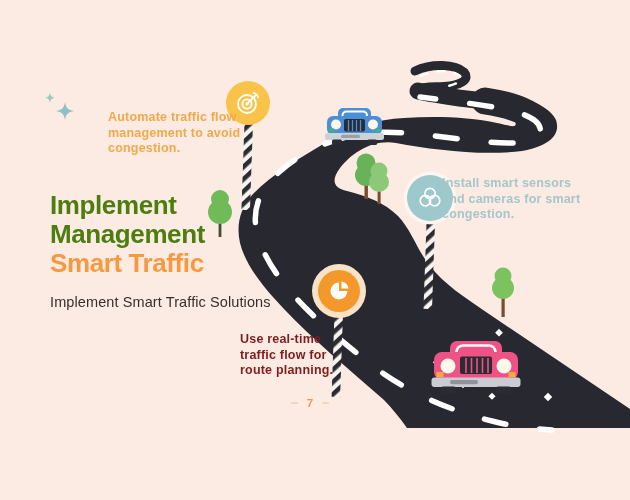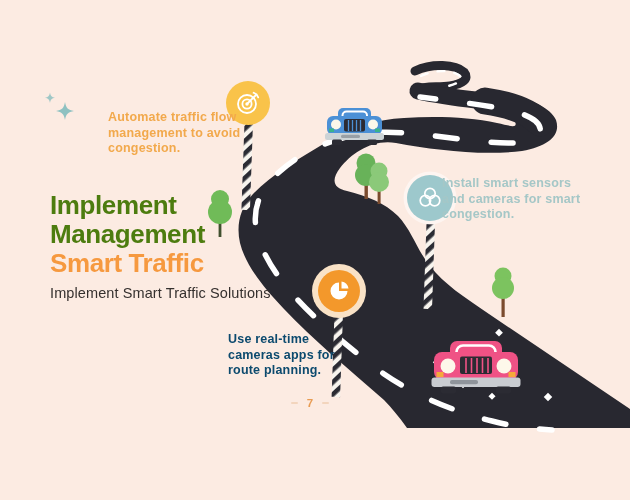--- a/index.html
+++ b/index.html
@@ -7,26 +7,26 @@
   .slide{
     position:relative; width:630px; height:500px; overflow:hidden;
     background:#fcebe2;
   }
   .art{position:absolute; left:0; top:0; width:630px; height:500px; display:block;}
 
   .note{position:absolute; font-weight:700; font-size:12.5px; letter-spacing:.2px;}
   .note span{display:block; line-height:15.5px;}
   .note-automate{left:108px; top:110px; color:#f2a94c;}
   .note-sensors{left:442px; top:176px; color:#a5c7c7;}
-  .note-apps{left:228px; top:332px; color:#0c4a6e;}
+  .note-apps{left:240px; top:332px; color:#7f1d1d;}
 
   .title-block{position:absolute; left:50px; top:191px; width:260px;}
   .title-line{font-weight:700; font-size:26px; line-height:29px; letter-spacing:-0.4px; color:#4d7c0f;}
   .title-line.accent{color:#f6993f;}
-  .subtitle{margin-top:7px; font-weight:400; font-size:14.5px; letter-spacing:.1px; color:#35302e;}
+  .subtitle{margin-top:16px; font-weight:400; font-size:14.5px; letter-spacing:.1px; color:#35302e;}
 
   .pagenum{position:absolute; left:275px; top:397px; width:70px; text-align:center;
            font-weight:700; font-size:11.5px; color:#e89c53;}
   .pagenum .pdash{display:inline-block; width:7px; height:2px; background:#f3d5bd;
                   vertical-align:middle; margin:0 9px 2px 9px; border-radius:1px;}
   .pagenum .pnum{display:inline-block;}
 </style>
 </head>
 <body>
 
@@ -204,21 +204,21 @@
   </div>
 
   <div class="note note-sensors">
     <span>Install smart sensors</span>
     <span>and cameras for smart</span>
     <span>congestion.</span>
   </div>
 
   <div class="note note-apps">
     <span>Use real-time</span>
-    <span>cameras apps for</span>
+    <span>traffic flow for</span>
     <span>route planning.</span>
   </div>
 
   <div class="title-block">
     <div class="title-line">Implement</div>
     <div class="title-line">Management</div>
     <div class="title-line accent">Smart Traffic</div>
     <div class="subtitle">Implement Smart Traffic Solutions</div>
   </div>
 

